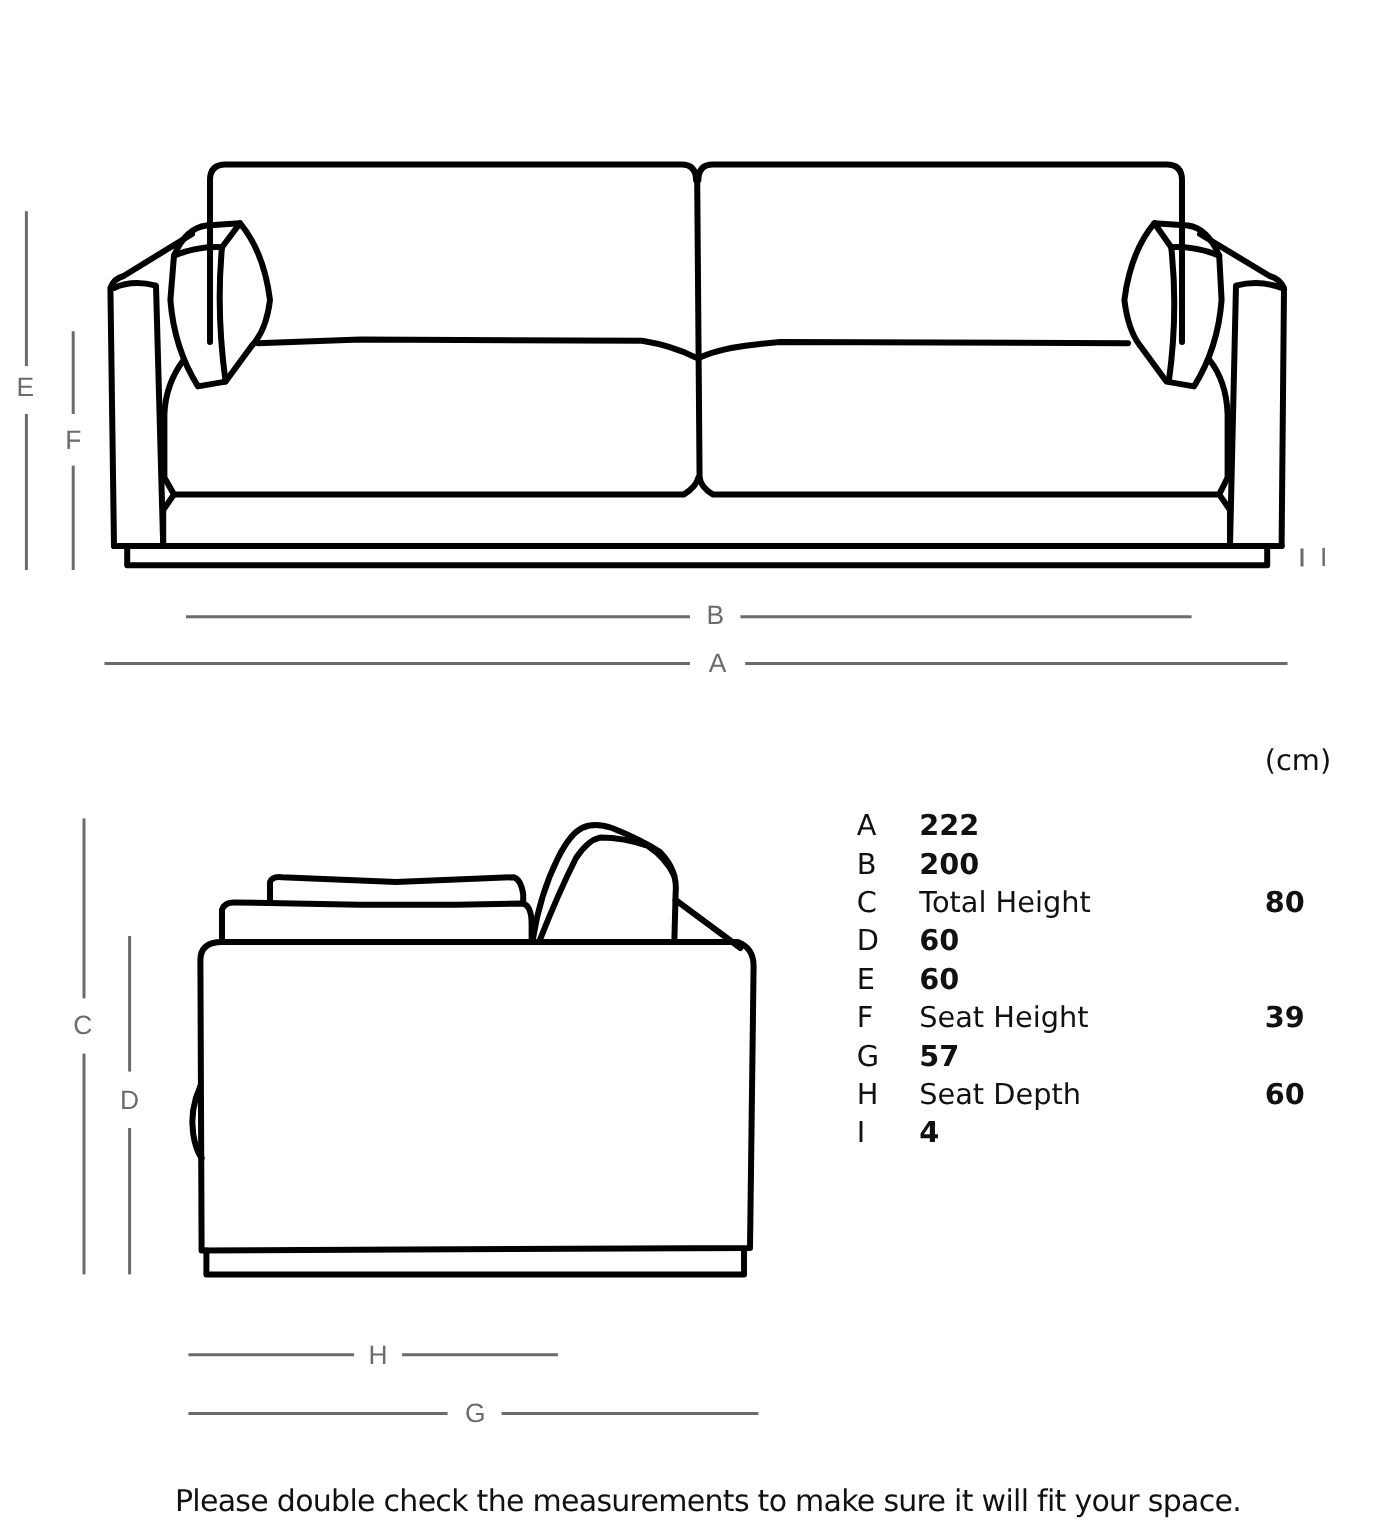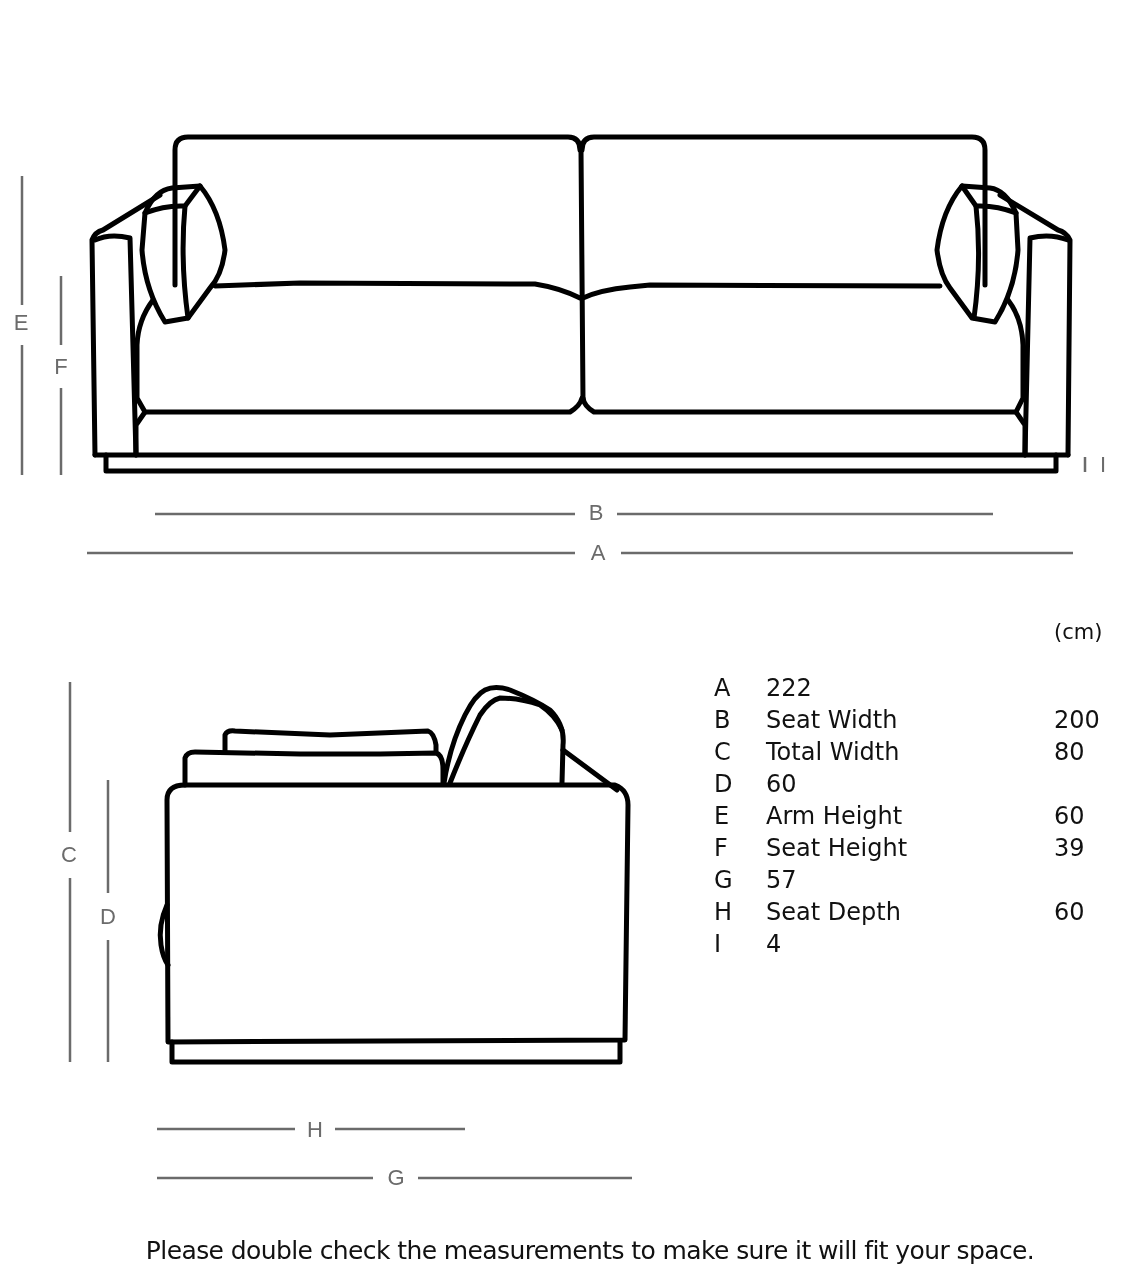--- a/index.html
+++ b/index.html
@@ -1,25 +1,25 @@
 <!DOCTYPE html>
 <html><head>
   <meta charset="utf-8">
   <style>
     html, body { margin: 0; padding: 0; background: #ffffff; }
     body { width: 1146px; height: 1282px; position: relative; overflow: hidden; font-family: "DejaVu Sans", sans-serif; }
     .canvas { position: absolute; left: 0; top: 0; width: 1146px; height: 1282px; }
     .dim-label { position: absolute; font-family: "Liberation Sans", sans-serif; font-size: 22px; color: #6b6b6b; line-height: 1; transform: translate(-50%, -50%); background: #fff; padding: 0 4px; }
     .spec-table { position: absolute; left: 714px; top: 620px; width: 420px; font-family: "DejaVu Sans", sans-serif; color: #111; }
-    .unit { position: absolute; left: 340px; top: 0; font-size: 21px; }
+    .unit { position: absolute; left: 340px; top: 0; font-size: 24px; }
     .rows { position: absolute; left: 0; top: 52px; }
     .row { display: flex; height: 32px; align-items: center; font-size: 24px; }
     .row .k { width: 52px; }
     .row .n { width: 288px; }
-    .row .v { width: 80px; }
+    .row .v { width: 80px; font-weight: bold; }
     .note { position: absolute; left: 0; width: 1180px; top: 1236px; text-align: center; font-size: 25px; color: #111; font-family: "DejaVu Sans", sans-serif; letter-spacing: -0.6px; }
   </style>
 </head>
 <body>
 
 <div class="canvas">
 
   <svg width="1146" height="1282" style="position:absolute;left:0;top:0" viewBox="0 0 1146 1282">
     <g fill="none" stroke="#000" stroke-width="5" stroke-linejoin="round" stroke-linecap="round">
 
@@ -104,35 +104,33 @@
 
   <div class="spec-table">
     <div class="unit">(cm)</div>
     <div class="rows">
       <div class="row">
           <span class="k">A</span>
           <span class="v">222</span>
         </div>
       <div class="row">
           <span class="k">B</span>
-          <span class="n">Seat Width</span>
           <span class="v">200</span>
         </div>
       <div class="row">
           <span class="k">C</span>
-          <span class="n">Total Width</span>
+          <span class="n">Total Height</span>
           <span class="v">80</span>
         </div>
       <div class="row">
           <span class="k">D</span>
           <span class="v">60</span>
         </div>
       <div class="row">
           <span class="k">E</span>
-          <span class="n">Arm Height</span>
           <span class="v">60</span>
         </div>
       <div class="row">
           <span class="k">F</span>
           <span class="n">Seat Height</span>
           <span class="v">39</span>
         </div>
       <div class="row">
           <span class="k">G</span>
           <span class="v">57</span>

